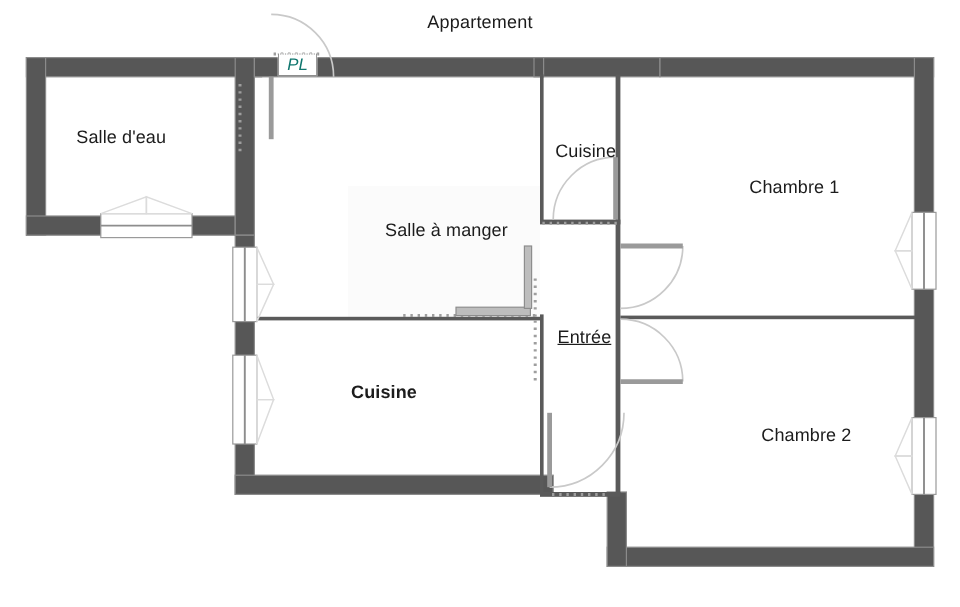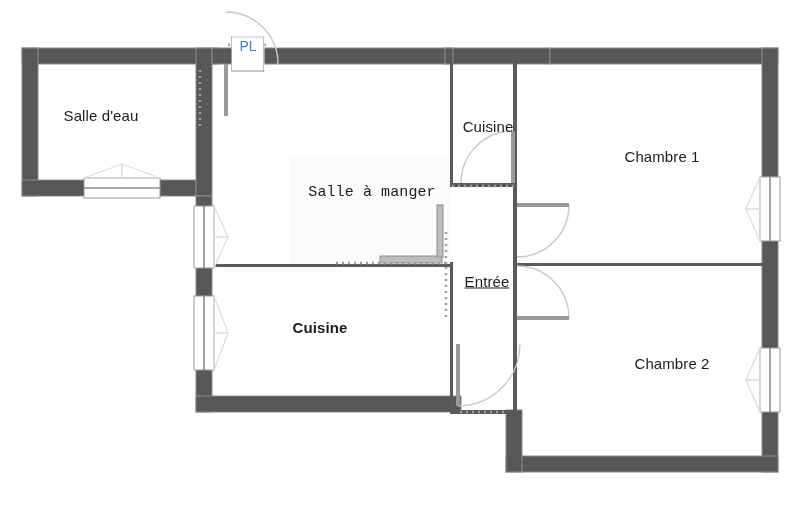--- a/index.html
+++ b/index.html
@@ -40,34 +40,36 @@
     font-size: 15px;
     color: #1c1c1c;
     white-space: nowrap;
     transform: translate(-50%, -50%);
     letter-spacing: 0.1px;
   }
   .tag-label {
     position: absolute;
     transform: translate(-50%, -50%);
     font-size: 14px;
-    color: #3b82f6;
+    color: #0f766e;
     background: #ffffff;
     border: 1px solid #8d8d8d;
     border-top: 1px dotted #8d8d8d;
-    padding: 1px 7px 18px 7px;
+    padding: 1px 7px 2px 7px;
     line-height: 14px;
     white-space: nowrap;
+    font-style: italic;
   }
 </style>
 </head>
 <body>
 
 <div id="plan-root">
 
+  <div id="plan-title">Appartement</div>
 
   <svg id="plan-svg" width="800" height="506" viewBox="0 0 800 506">
     <g id="g-floors">
         <rect x="290" y="155" width="160" height="110" fill="#fbfbfb"></rect>
       </g>
     <g id="g-walls">
         <rect x="22" y="48" width="196" height="16" fill="#575757" stroke="#8b8b8b" stroke-width="1"></rect>
         <rect x="22" y="48" width="16" height="148" fill="#575757" stroke="#8b8b8b" stroke-width="1"></rect>
         <rect x="22" y="180" width="174" height="16" fill="#575757" stroke="#8b8b8b" stroke-width="1"></rect>
         <rect x="196" y="48" width="16" height="148" fill="#575757" stroke="#8b8b8b" stroke-width="1"></rect>
@@ -148,21 +150,21 @@
         <line x1="770" y1="348" x2="770" y2="412" stroke="#8d8d8d" stroke-width="1.6"></line>
         <g>
           <polygon points="760,348 746,380 760,380" fill="none" stroke="#dcdcdc" stroke-width="1.2"></polygon>
           <polygon points="760,380 746,380 760,412" fill="none" stroke="#dcdcdc" stroke-width="1.2"></polygon>
         </g>
       </g>
   </svg>
 
   <div id="labels-layer">
       <div class="room-label" style="left: 101px; top: 115px;">Salle d'eau</div>
-      <div class="room-label" style="left: 372px; top: 192px; font-family: Liberation Mono, monospace;">Salle à manger</div>
+      <div class="room-label" style="left: 372px; top: 192px;">Salle à manger</div>
       <div class="room-label" style="left: 320px; top: 327px; font-weight: bold;">Cuisine</div>
       <div class="room-label" style="left: 487px; top: 281px; text-decoration: underline;">Entrée</div>
       <div class="room-label" style="left: 488px; top: 126px;">Cuisine</div>
       <div class="room-label" style="left: 662px; top: 156px;">Chambre 1</div>
       <div class="room-label" style="left: 645px; top: 363px; margin-left: 27px;">Chambre 2</div>
     </div>
   <div id="tags-layer">
       <div class="tag-label" style="left: 248px; top: 54px;">PL</div>
     </div>
 

